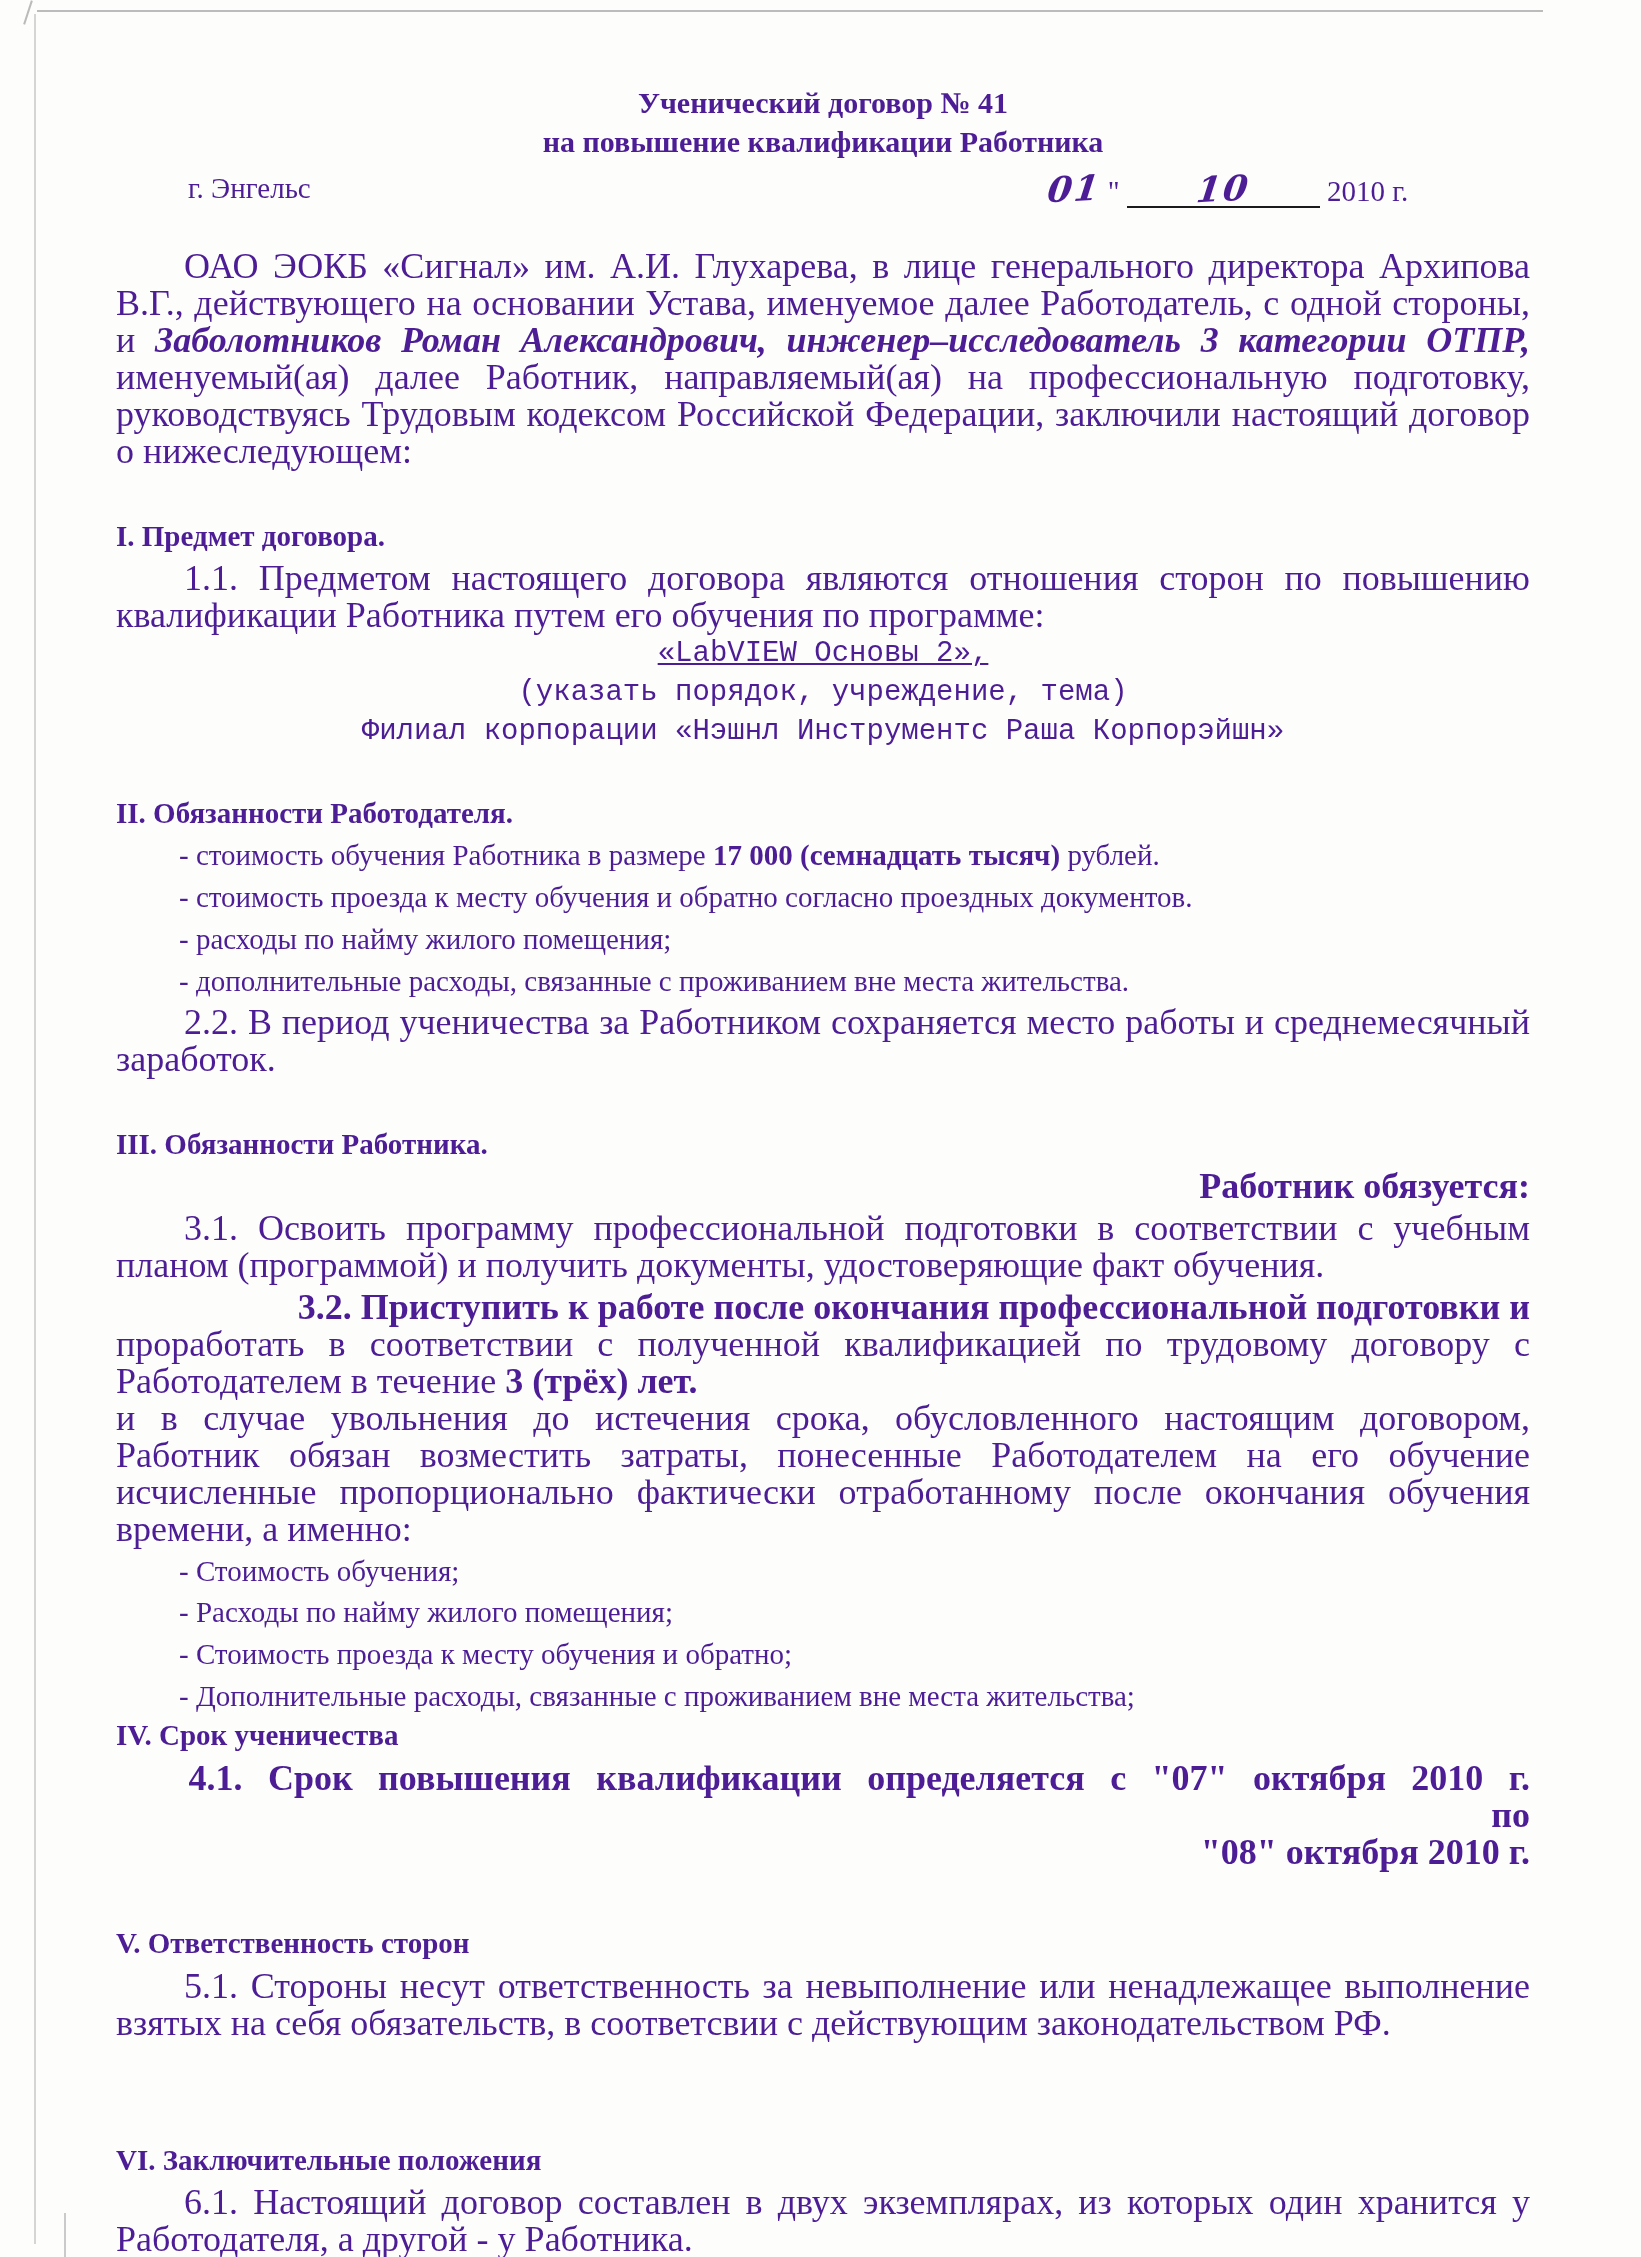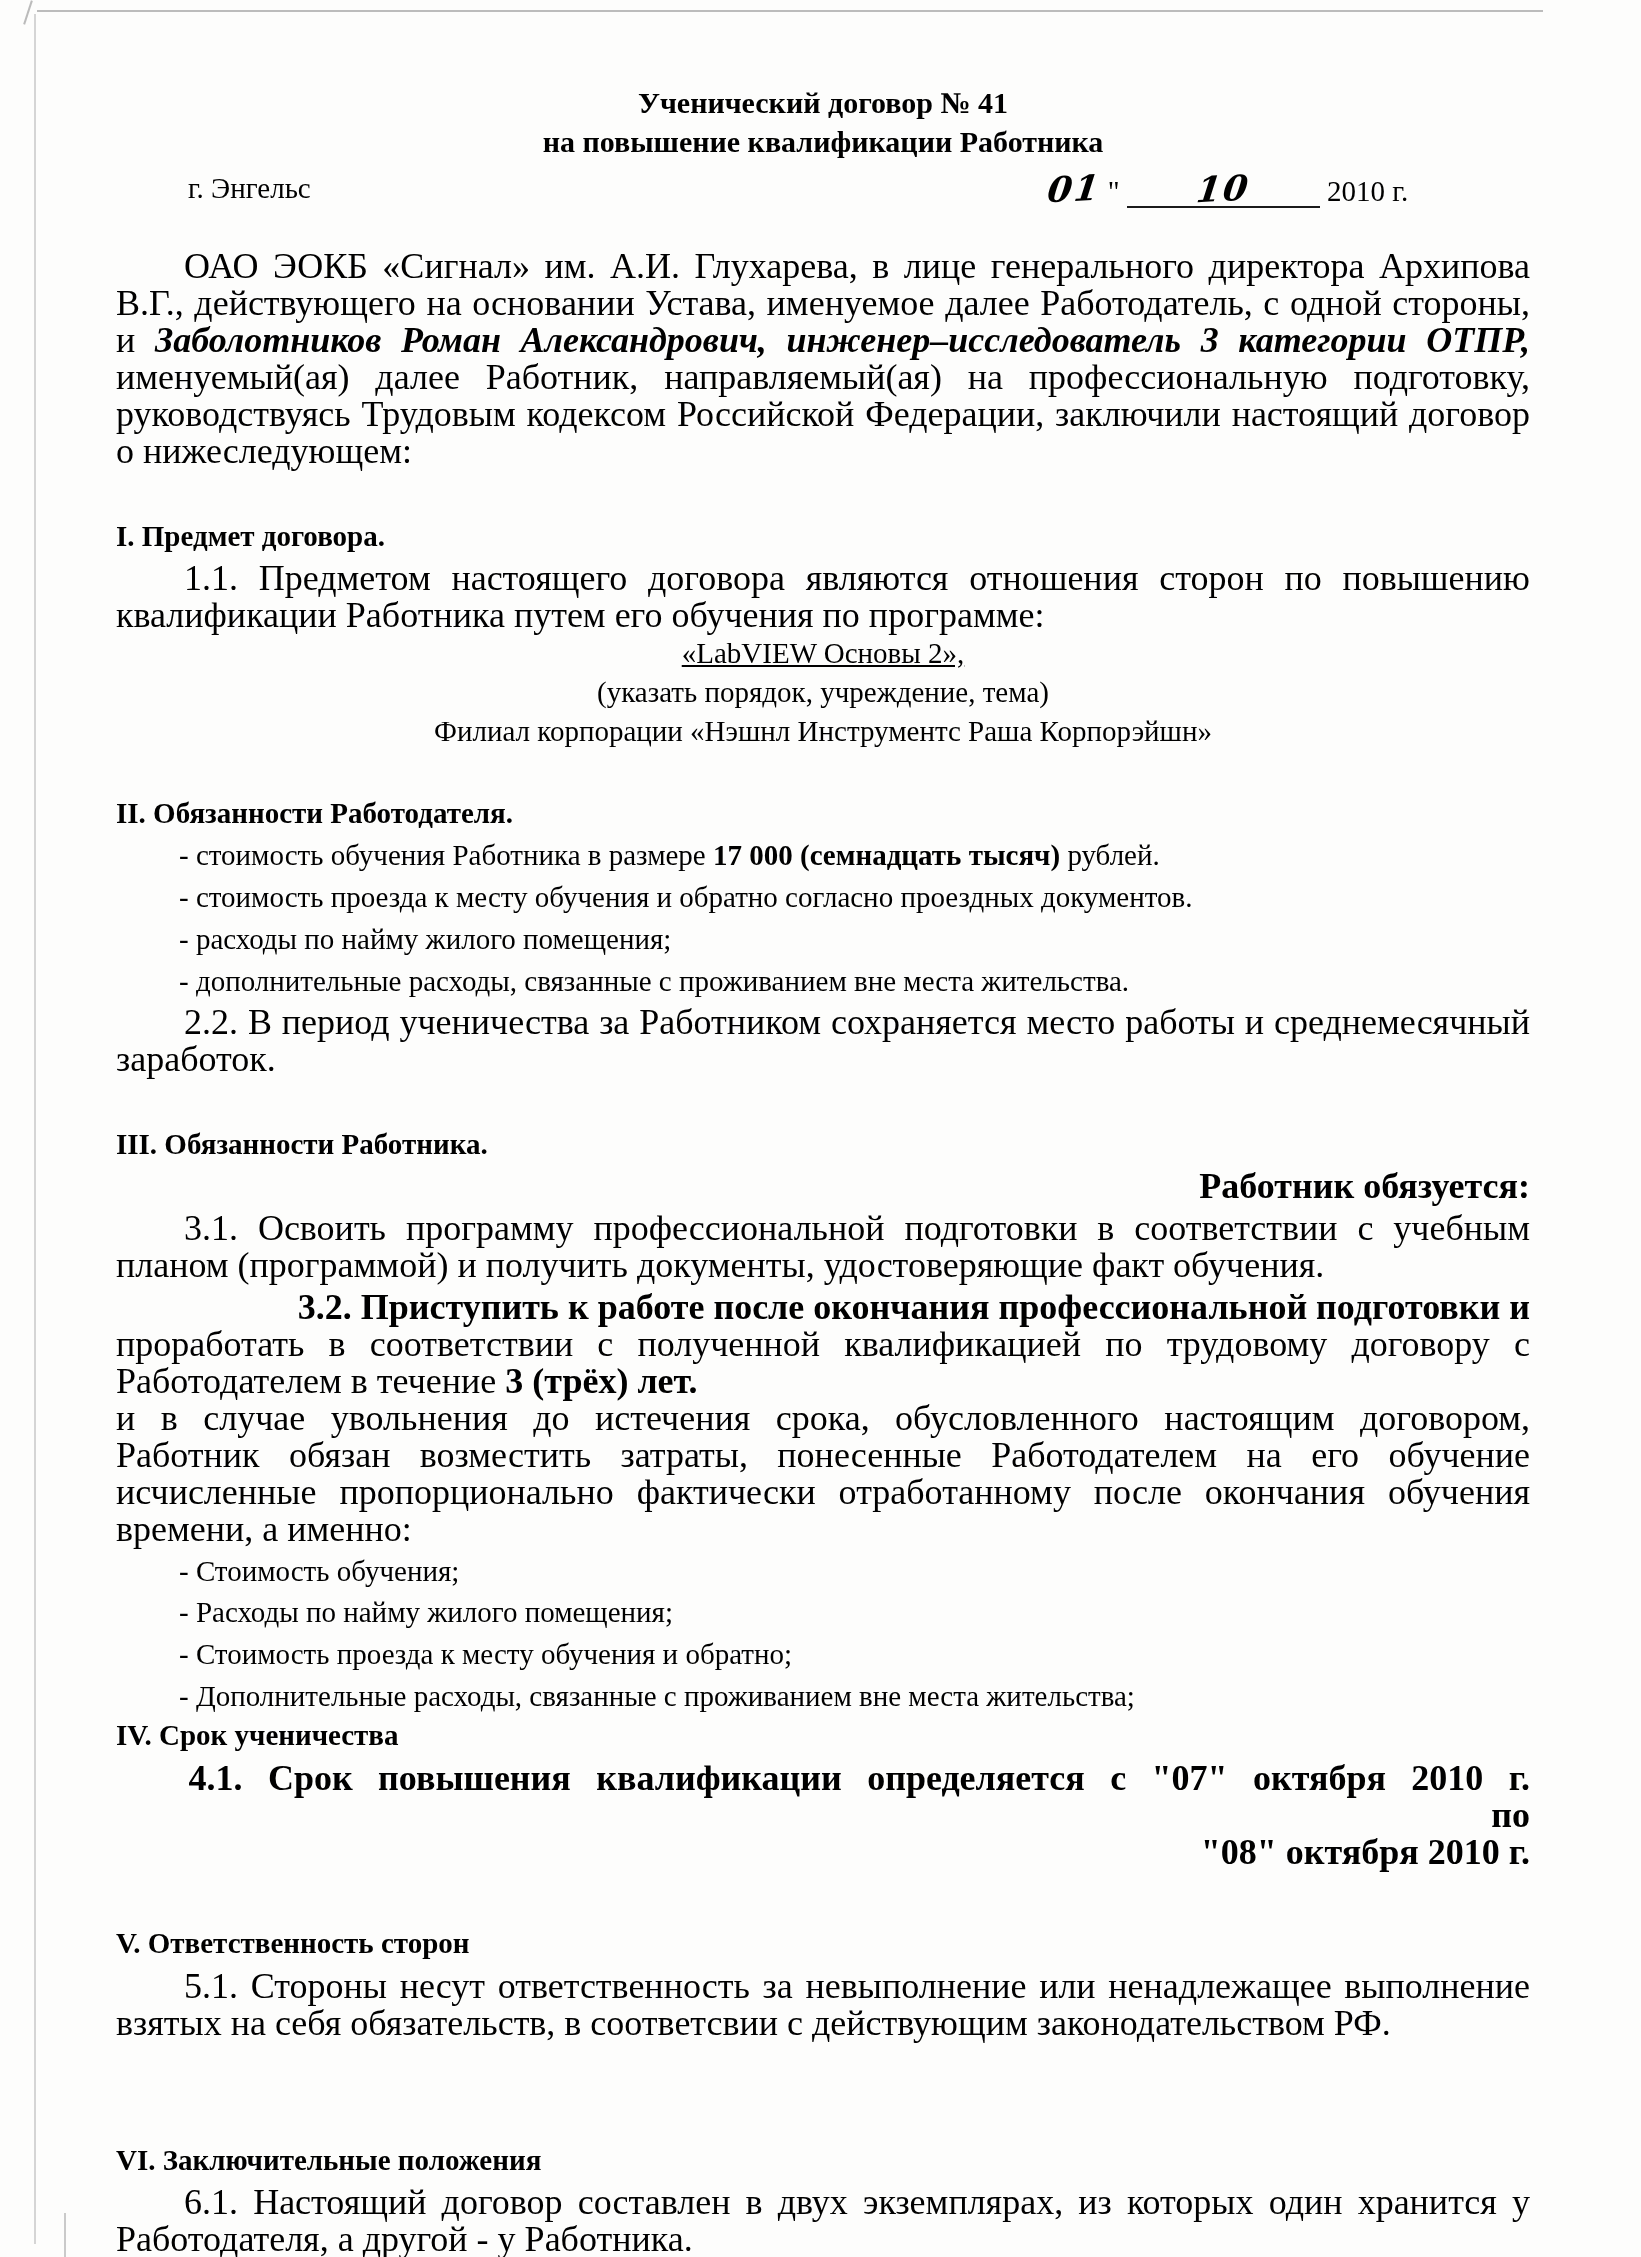--- a/index.html
+++ b/index.html
@@ -6,21 +6,21 @@
     margin: 0;
     padding: 0;
     background: #ffffff;
   }
   .page {
     position: relative;
     width: 1641px;
     height: 2257px;
     background: #fdfdfc;
     font-family: "Liberation Serif", "DejaVu Serif", serif;
-    color: #000000;
+    color: #4c1d95;
     box-sizing: border-box;
     padding: 83px 111px 29px 116px;
     overflow: hidden;
   }
   
   .scan-line-top {
     position: absolute; top: 9.7px; left: 37px; width: 1506px; height: 1.9px;
     background: #9a9a9a; opacity: .65;
   }
   .scan-line-left {
@@ -92,20 +92,21 @@
     font-size: 29px;
     line-height: 37px;
     margin: 4.8px 0 0 63px;
     text-align: left;
   }
   .center-line {
     font-size: 29px;
     line-height: 39px;
     text-align: center;
     margin: 0;
+    font-family: Liberation Mono, monospace;
   }
   .spread { word-spacing: 16.4px; }
   .justify-last { text-align-last: justify; }
 </style>
 </head>
 <body>
 
 <div class="page">
 
   <div class="scan-line-top"></div>

